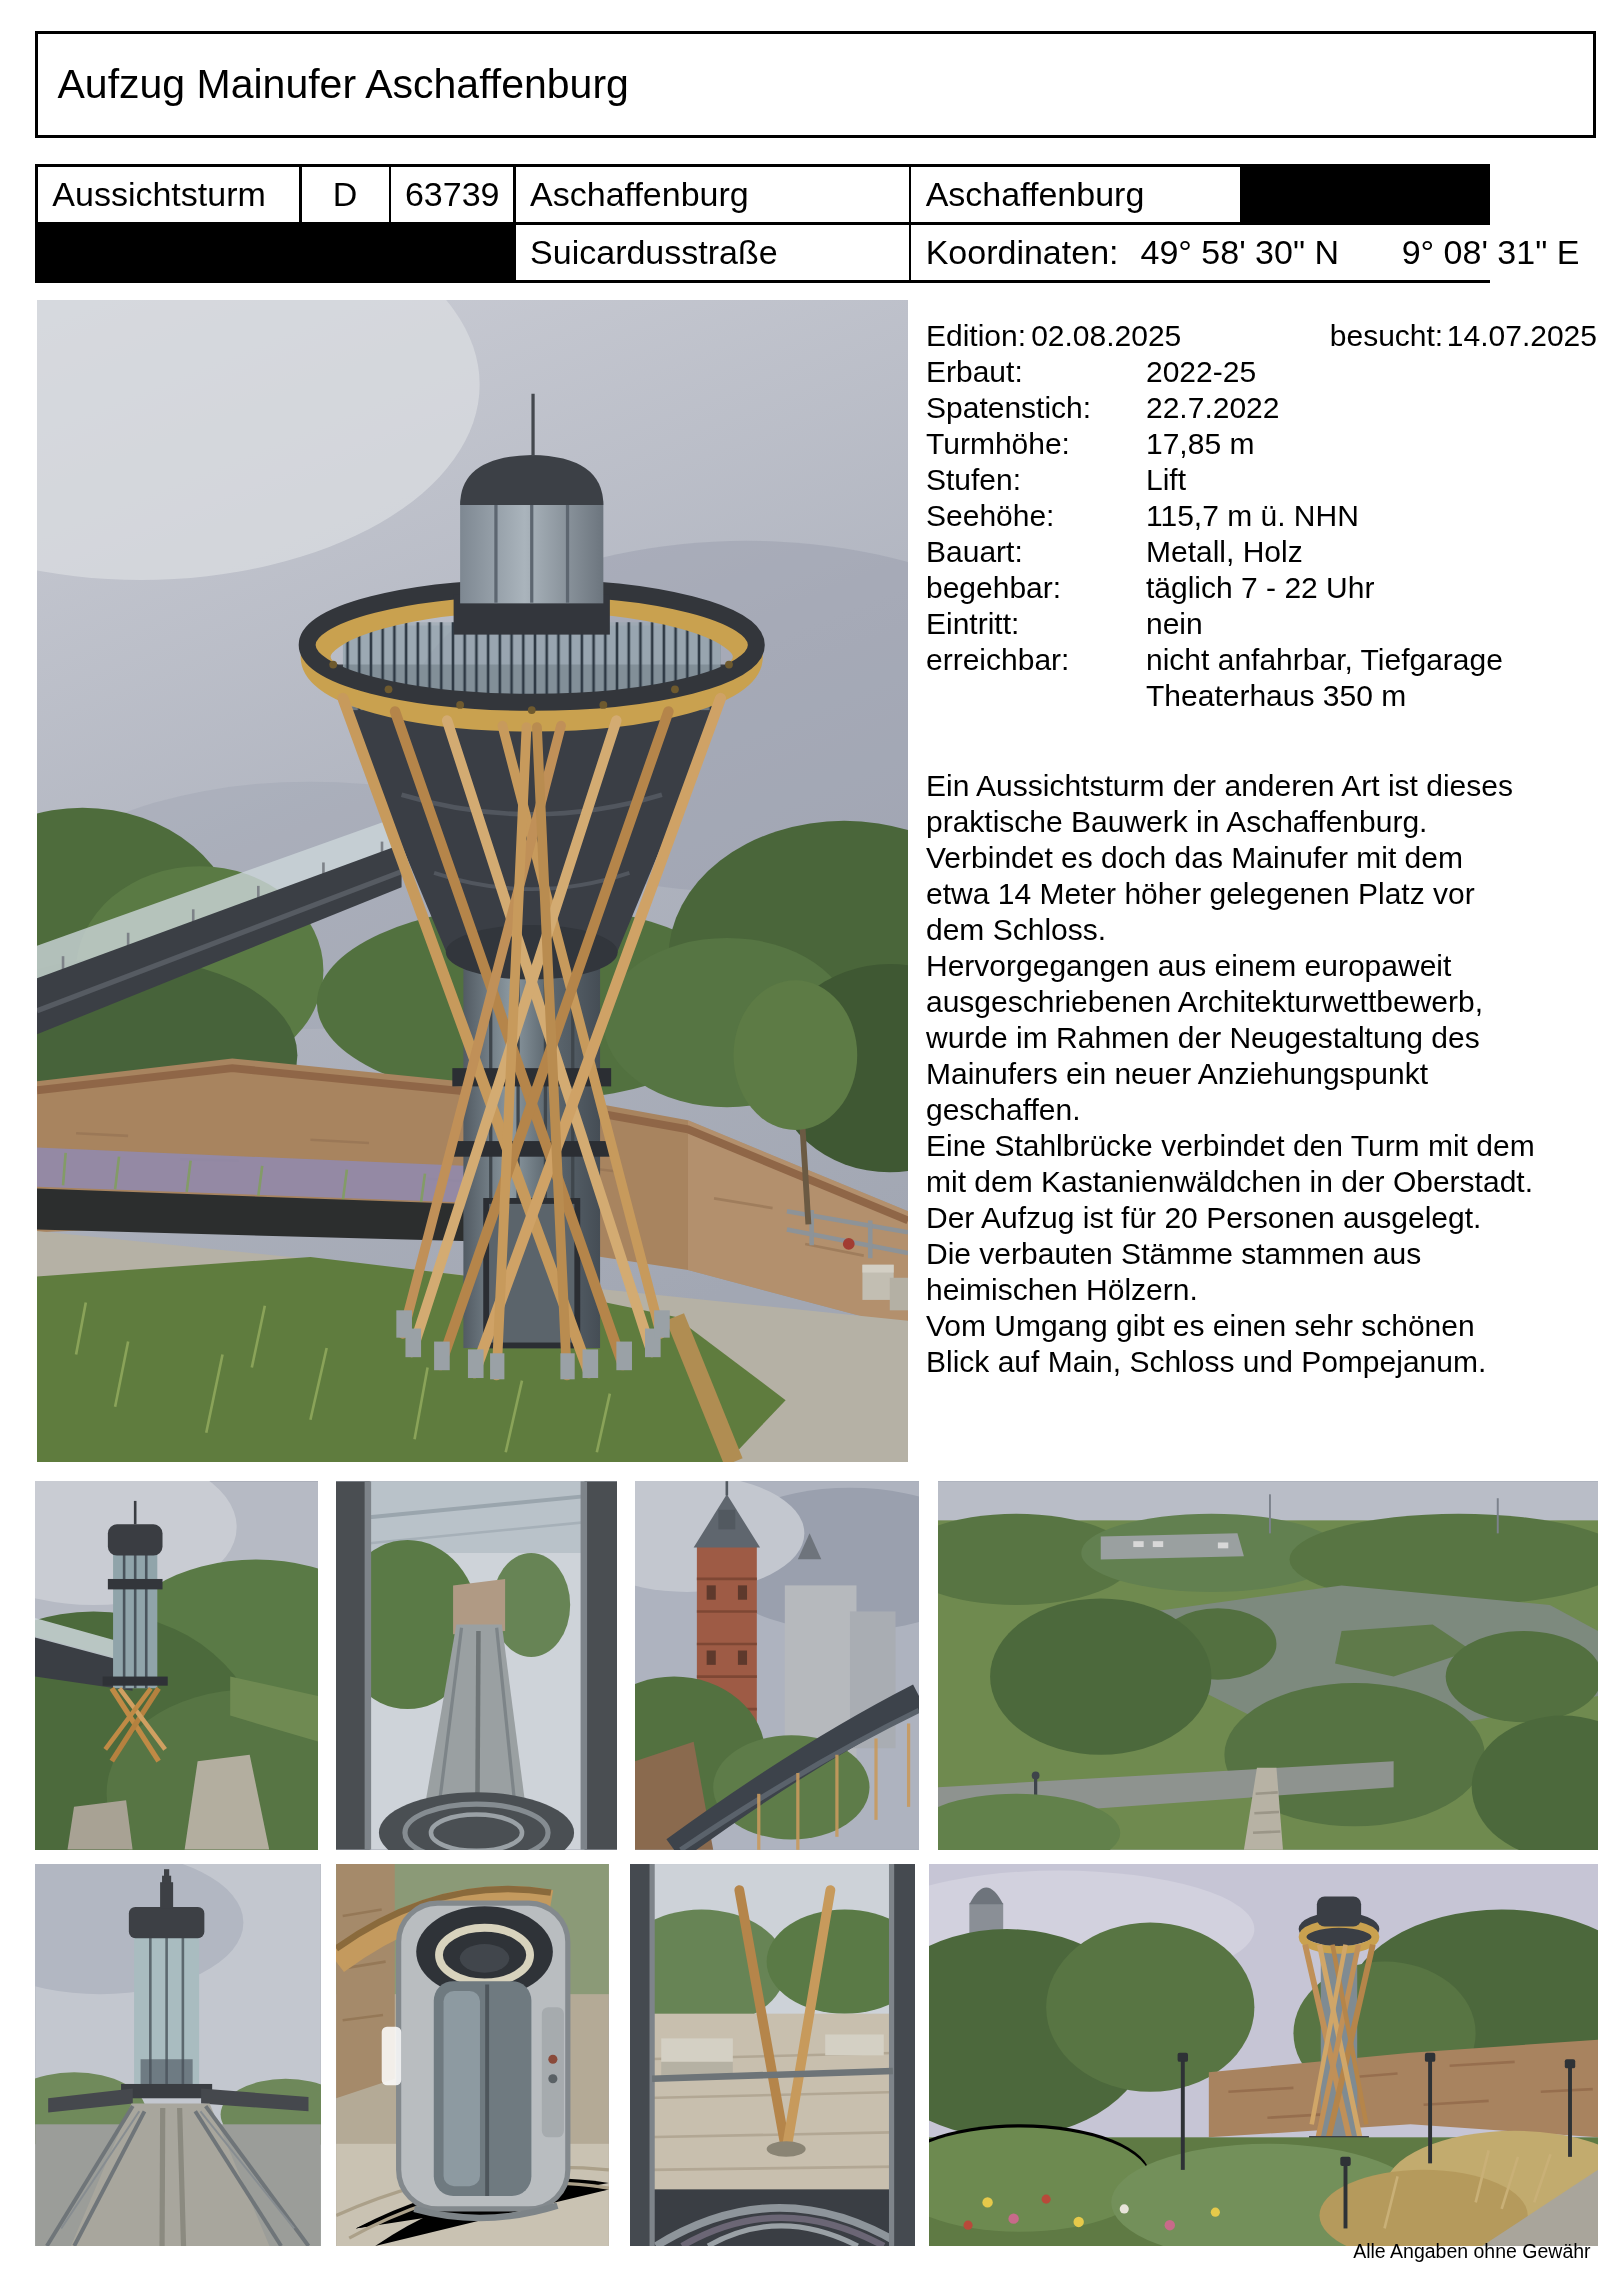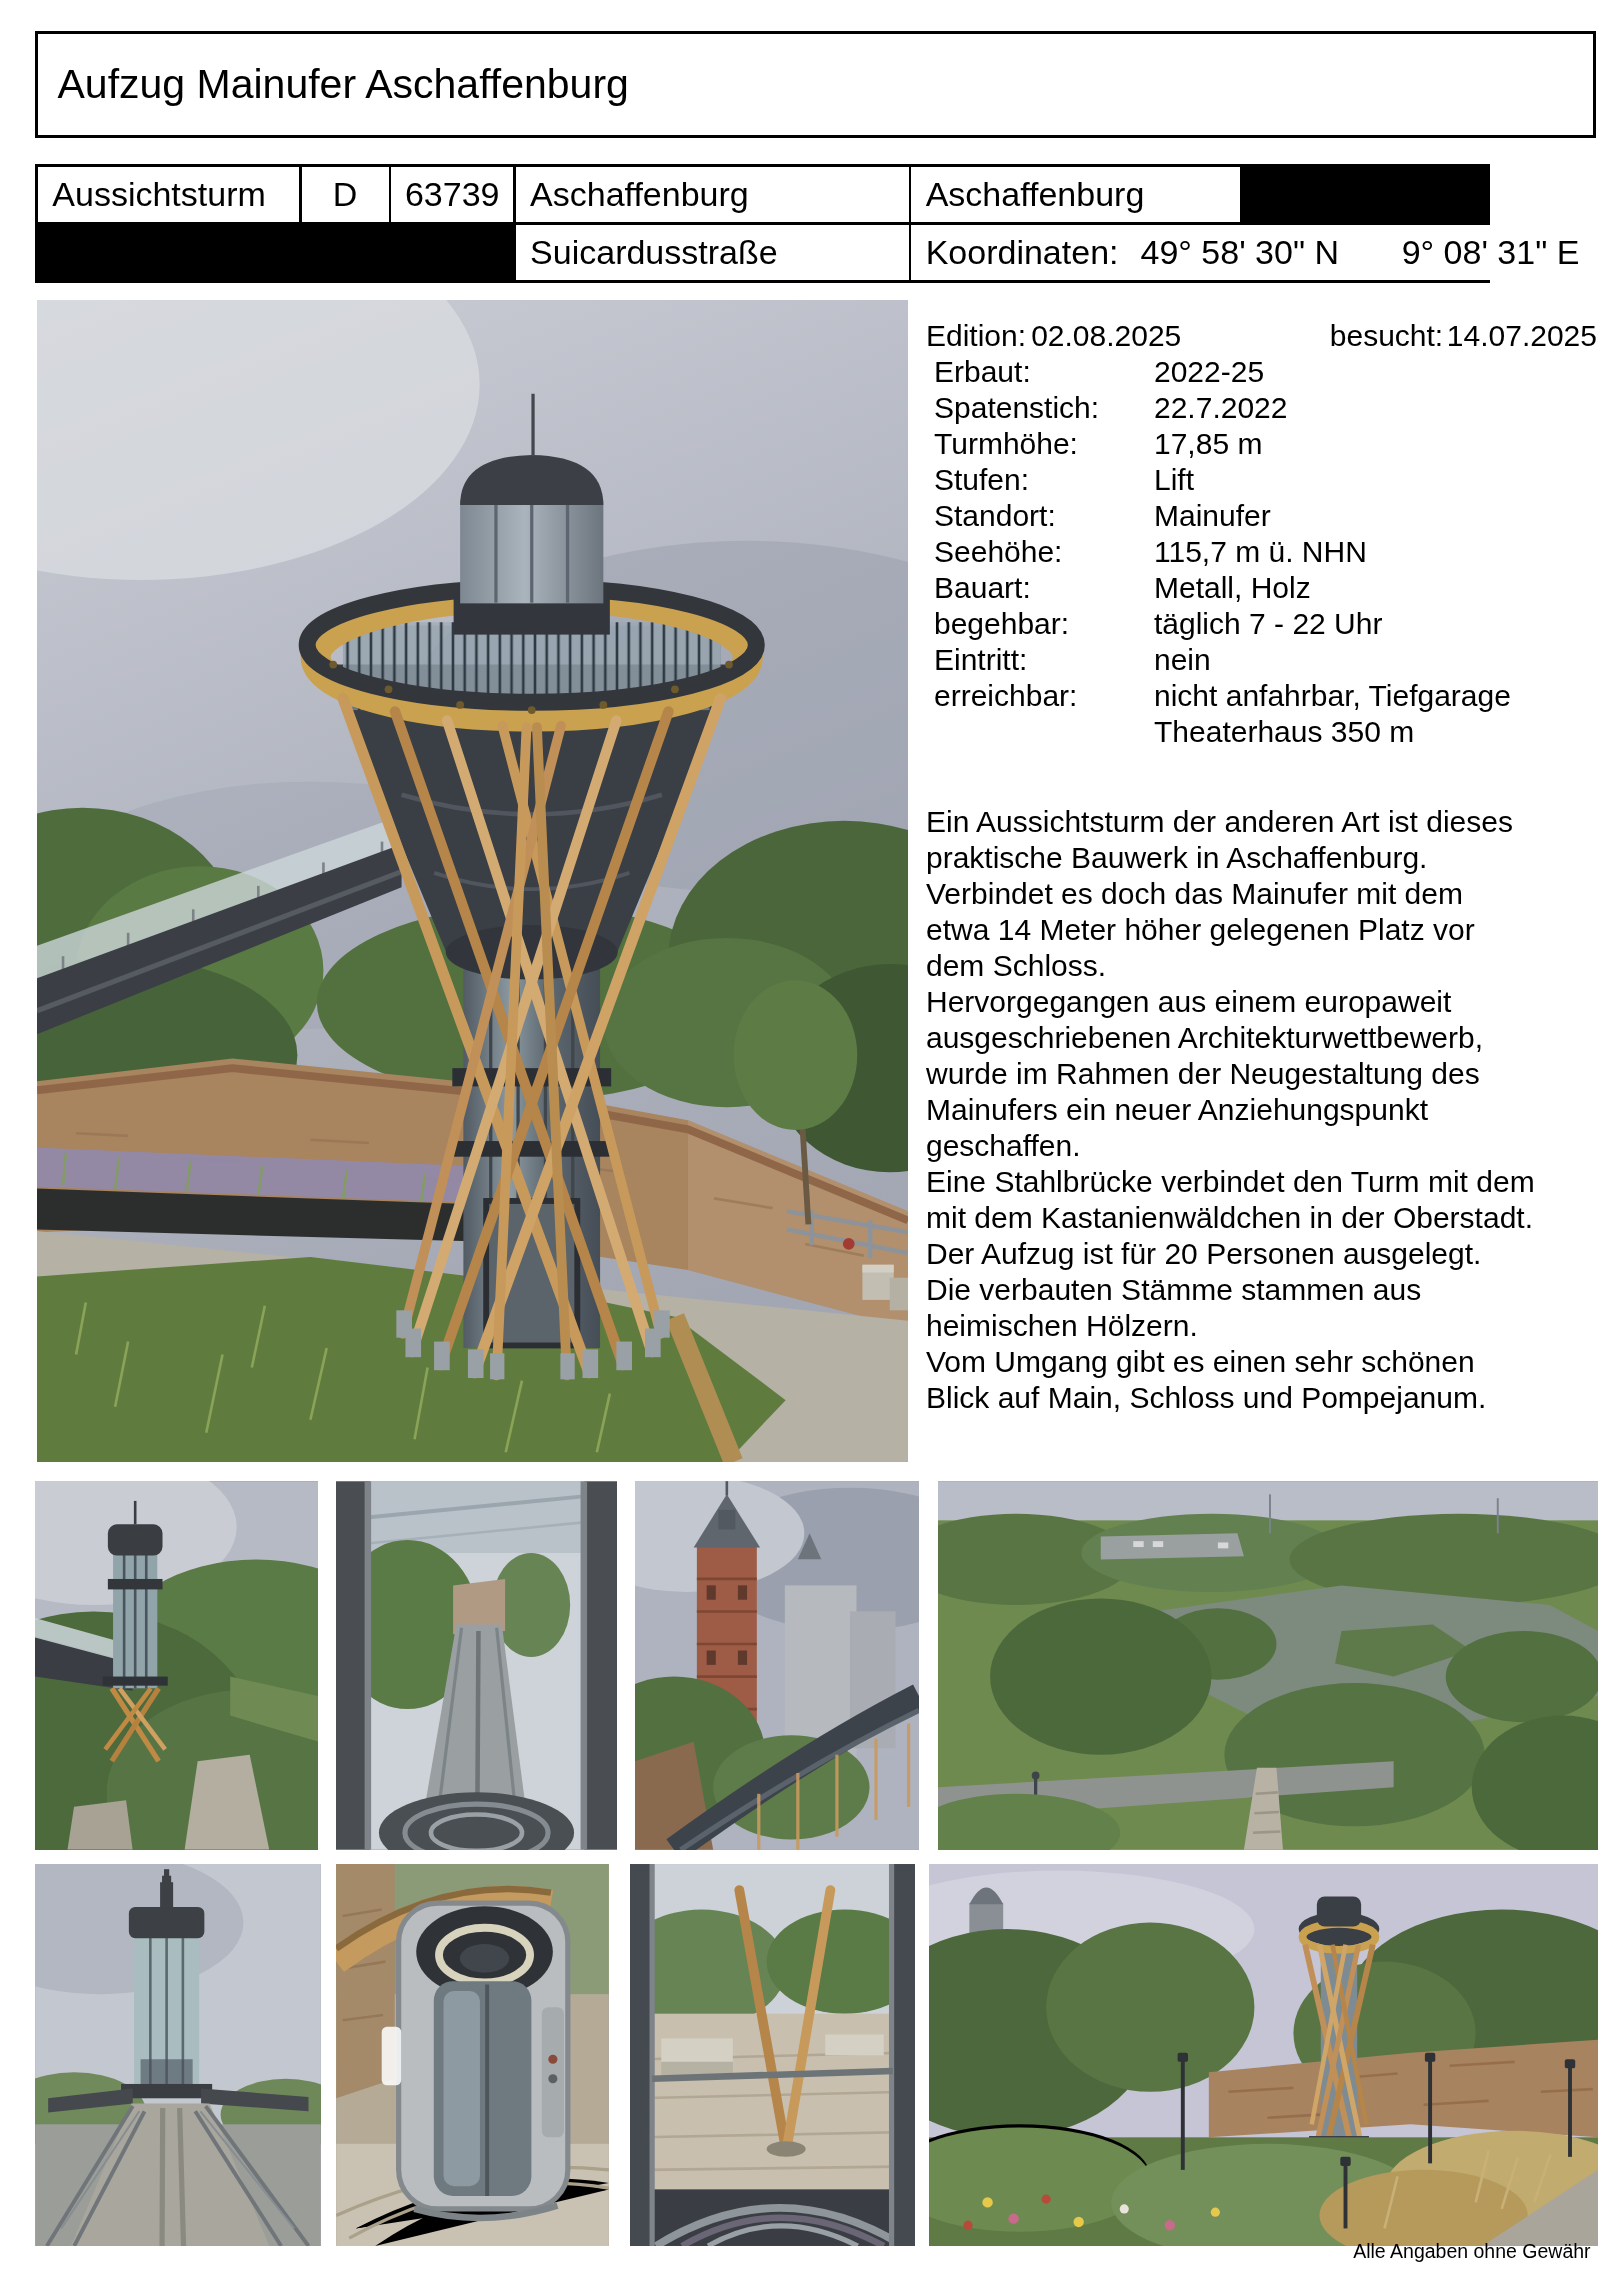--- a/index.html
+++ b/index.html
@@ -31,21 +31,21 @@
   .cell.col4{grid-column:4;}
   .cell.span2{grid-column:5 / span 2;padding-right:15.6px;}
   .coord-lat{margin-left:22px;}
   .coord-lon{margin-left:auto;}
   
   .details{left:926px;top:298px;width:671px;font-size:30px;line-height:36px;}
   .edition-line{display:flex;margin-top:20px;}
   .edition-line .l1{width:106px;}
   .edition-line .v1{width:301px;}
   .edition-line .l2{width:118px;}
-  .fact-row{display:flex;margin-left:8px;}
+  .fact-row{display:flex;}
   .fact-row .flabel{width:220px;flex:0 0 220px;}
   .fact-row .fvalue{white-space:pre-line;}
   .description{margin-top:54px;white-space:pre-line;}
   
   .photo{overflow:hidden;background:#9aa0ac;}
   .photo svg{display:block;}
   .footer-note{right:25.4px;top:2240px;font-size:19.5px;}
 </style>
 </head>
 <body>
@@ -253,24 +253,20 @@
   </div>
   <div class="fact-row">
     <span class="flabel">Turmhöhe:</span>
       <span class="fvalue">17,85 m</span>
   </div>
   <div class="fact-row">
     <span class="flabel">Stufen:</span>
       <span class="fvalue">Lift</span>
   </div>
   <div class="fact-row">
-    <span class="flabel">Standort:</span>
-      <span class="fvalue">Mainufer</span>
-  </div>
-  <div class="fact-row">
     <span class="flabel">Seehöhe:</span>
       <span class="fvalue">115,7 m ü. NHN</span>
   </div>
   <div class="fact-row">
     <span class="flabel">Bauart:</span>
       <span class="fvalue">Metall, Holz</span>
   </div>
   <div class="fact-row">
     <span class="flabel">begehbar:</span>
       <span class="fvalue">täglich 7 - 22 Uhr</span>

